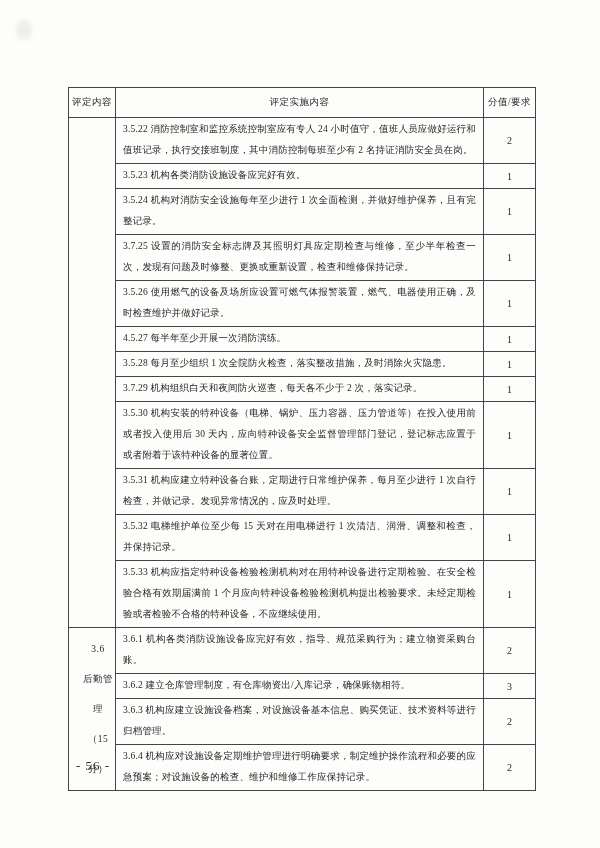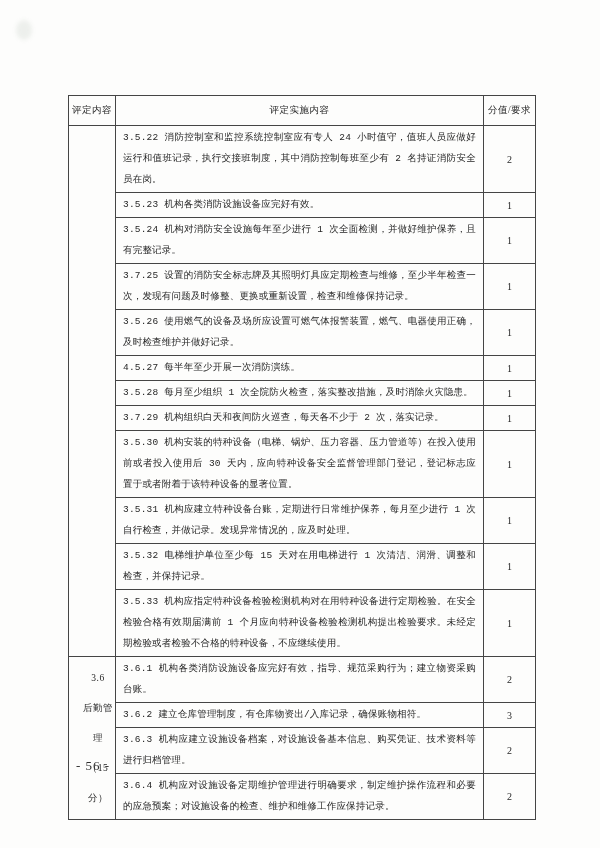--- a/index.html
+++ b/index.html
@@ -11,21 +11,21 @@
     font-family:"Liberation Serif","DejaVu Serif",serif;
     color:#262626;
     overflow:hidden;
   }
   .scan-artifact{
     position:absolute;left:16px;top:20px;width:16px;height:20px;
     background:#8fa08f;opacity:.14;border-radius:50%;
     filter:blur(2px);
   }
   table.assessment{
-    position:absolute;left:68px;top:95px;
+    position:absolute;left:68px;top:87px;
     width:467px;
     border-collapse:collapse;
     table-layout:fixed;
     border-radius:24px;
   }
   .assessment col.c1{width:47px;}
   .assessment col.c2{width:368px;}
   .assessment col.c3{width:52px;}
   .assessment th,.assessment td{
     border:1px solid #454545;
@@ -38,21 +38,20 @@
     text-align:center;
     letter-spacing:.5px;
   }
   td.criteria{
     font-size:9.5px;
     line-height:21px;
     padding:1px 7px 2px 7px;
     text-align:justify;
     text-justify:inter-character;
     letter-spacing:.2px;
-    font-family:Liberation Mono, monospace;
   }
   td.score{
     font-size:10px;
     text-align:center;
   }
   td.category{
     font-size:9.5px;
     text-align:center;
     letter-spacing:.5px;
     padding-left:13px;

